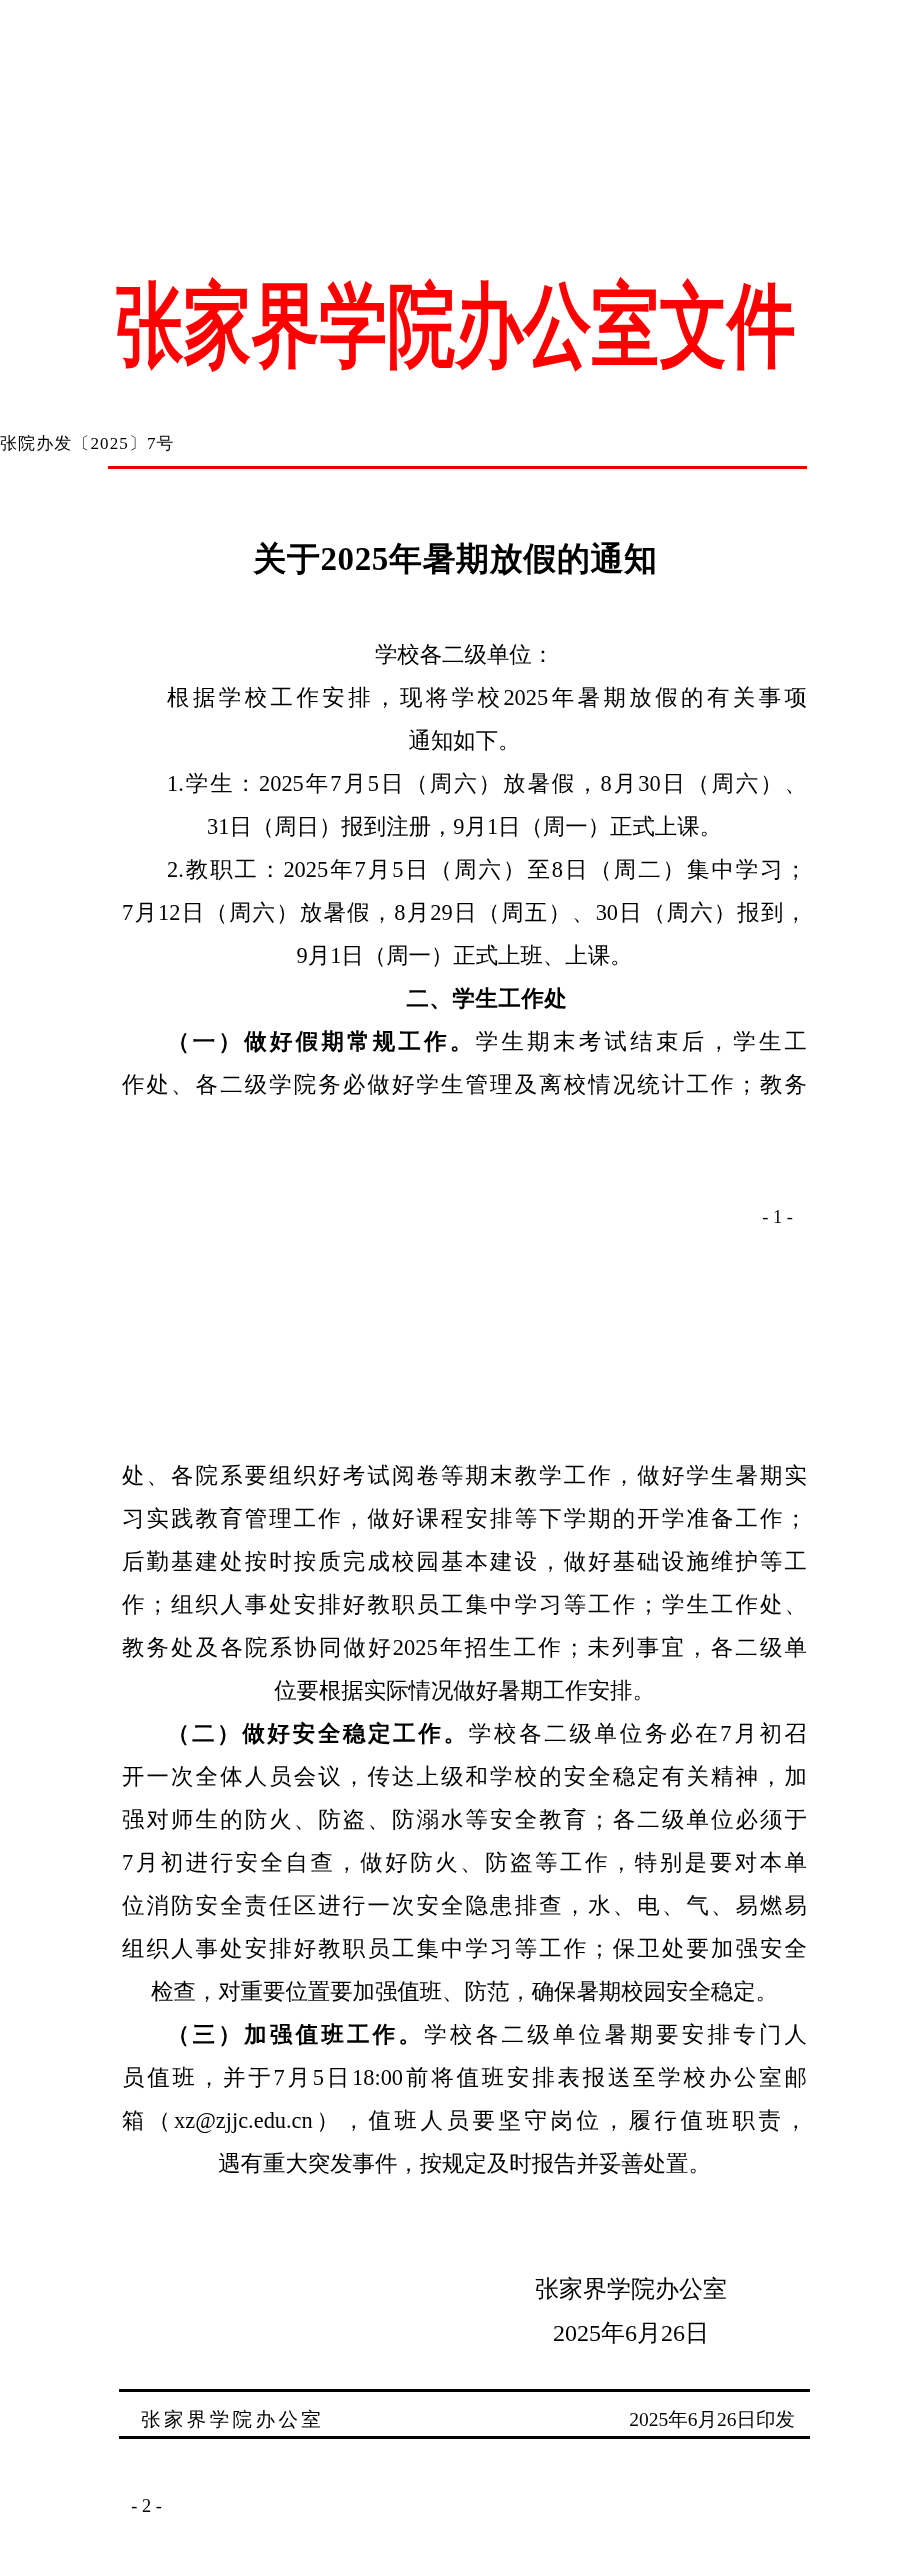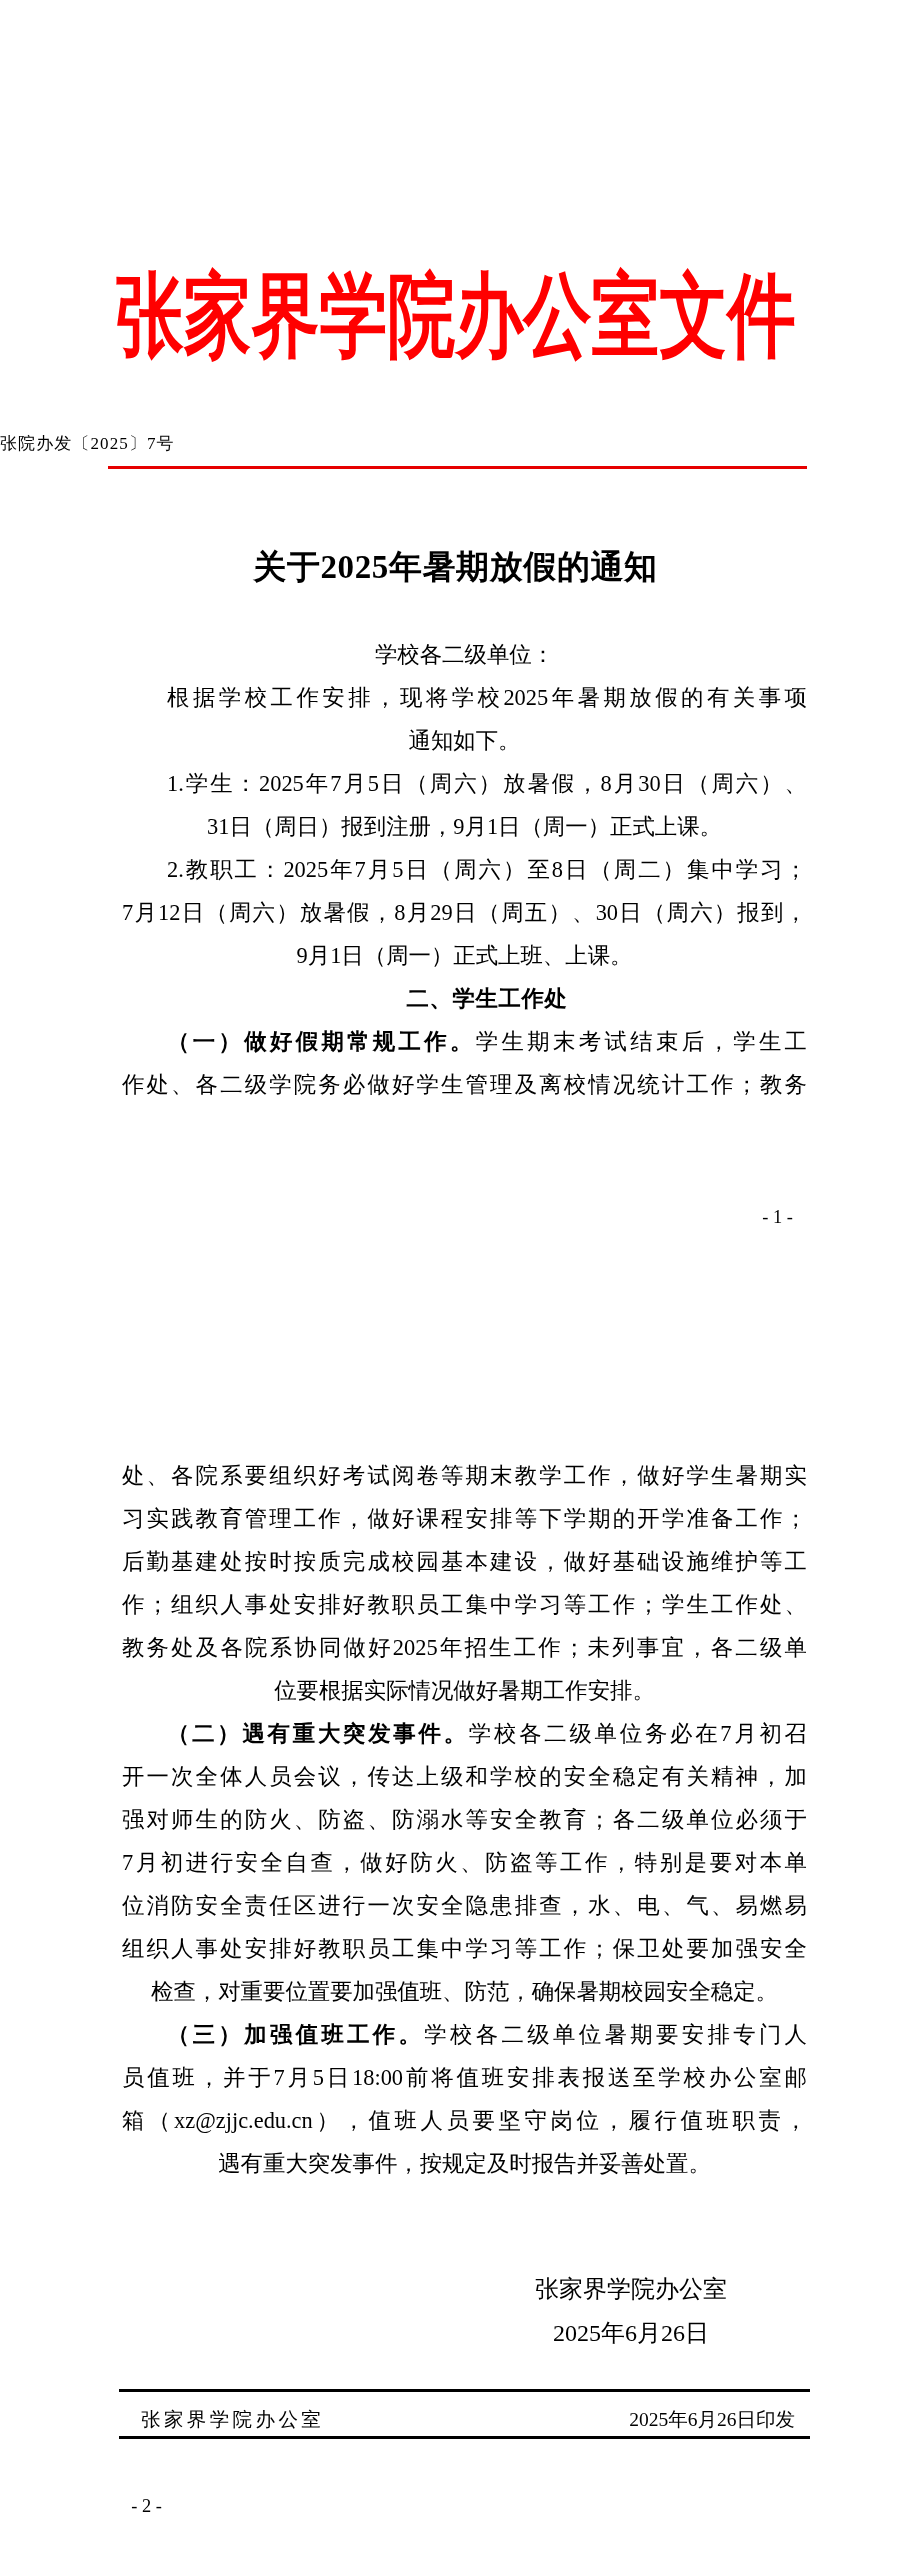--- a/index.html
+++ b/index.html
@@ -3,32 +3,32 @@
 <meta charset="utf-8">
 <style>
   html,body { margin:0; padding:0; background:#ffffff; }
   .canvas {
     position:relative; width:911px; height:2576px; overflow:hidden;
     background:#ffffff; color:#000;
     font-family:"Liberation Serif","DejaVu Serif",serif;
   }
   
   .red-head {
-    position:absolute; left:0; right:0; top:268px; height:96px; margin:0;
+    position:absolute; left:0; right:0; top:268px; height:96px; margin:10px;
     text-align:center; font-size:68px; font-weight:bold; line-height:96px;
     white-space:nowrap;
   }
   .red-head .stretch { display:inline-block; transform:scaleY(1.35); transform-origin:center; }
   .doc-no {
     position:absolute; left:0; right:0; top:432px; text-align:left;
     font-size:17px; line-height:23px; letter-spacing:1.1px;
   }
   .red-rule { position:absolute; left:108px; top:466px; width:699px; height:3.4px; }
   .title {
-    position:absolute; left:0; right:0; top:538px; margin:8px; text-align:center;
+    position:absolute; left:0; right:0; top:538px; margin:0; text-align:center;
     font-size:33px; font-weight:bold; line-height:43px; letter-spacing:0.6px;
   }
   
   .body { position:absolute; left:122px; width:685px; }
   .body1 { top:633px; }
   .body2 { top:1454px; }
   .line {
     height:43px; line-height:43px; font-size:22.4px; white-space:nowrap;
     text-align:center;
   }
@@ -84,21 +84,21 @@
 
   <div class="pageno pageno-1">- 1 -</div>
 
   <div class="body body2" id="body2">
       <div class="line fill">处、各院系要组织好考试阅卷等期末教学工作，做好学生暑期实</div>
       <div class="line fill">习实践教育管理工作，做好课程安排等下学期的开学准备工作；</div>
       <div class="line fill">后勤基建处按时按质完成校园基本建设，做好基础设施维护等工</div>
       <div class="line fill">作；组织人事处安排好教职员工集中学习等工作；学生工作处、</div>
       <div class="line fill">教务处及各院系协同做好2025年招生工作；未列事宜，各二级单</div>
       <div class="line">位要根据实际情况做好暑期工作安排。</div>
-      <div class="line indent fill"><b>（二）遇有重大突发事件。</b>学校各二级单位务必在7月初召</div>
+      <div class="line indent fill"><b>（二）做好安全稳定工作。</b>学校各二级单位务必在7月初召</div>
       <div class="line fill">开一次全体人员会议，传达上级和学校的安全稳定有关精神，加</div>
       <div class="line fill">强对师生的防火、防盗、防溺水等安全教育；各二级单位必须于</div>
       <div class="line fill">7月初进行安全自查，做好防火、防盗等工作，特别是要对本单</div>
       <div class="line fill">位消防安全责任区进行一次安全隐患排查，水、电、气、易燃易</div>
       <div class="line fill">组织人事处安排好教职员工集中学习等工作；保卫处要加强安全</div>
       <div class="line">检查，对重要位置要加强值班、防范，确保暑期校园安全稳定。</div>
       <div class="line indent fill"><b>（三）加强值班工作。</b>学校各二级单位暑期要安排专门人</div>
       <div class="line fill">员值班，并于7月5日18:00前将值班安排表报送至学校办公室邮</div>
       <div class="line fill">箱（xz@zjjc.edu.cn），值班人员要坚守岗位，履行值班职责，</div>
       <div class="line">遇有重大突发事件，按规定及时报告并妥善处置。</div>

